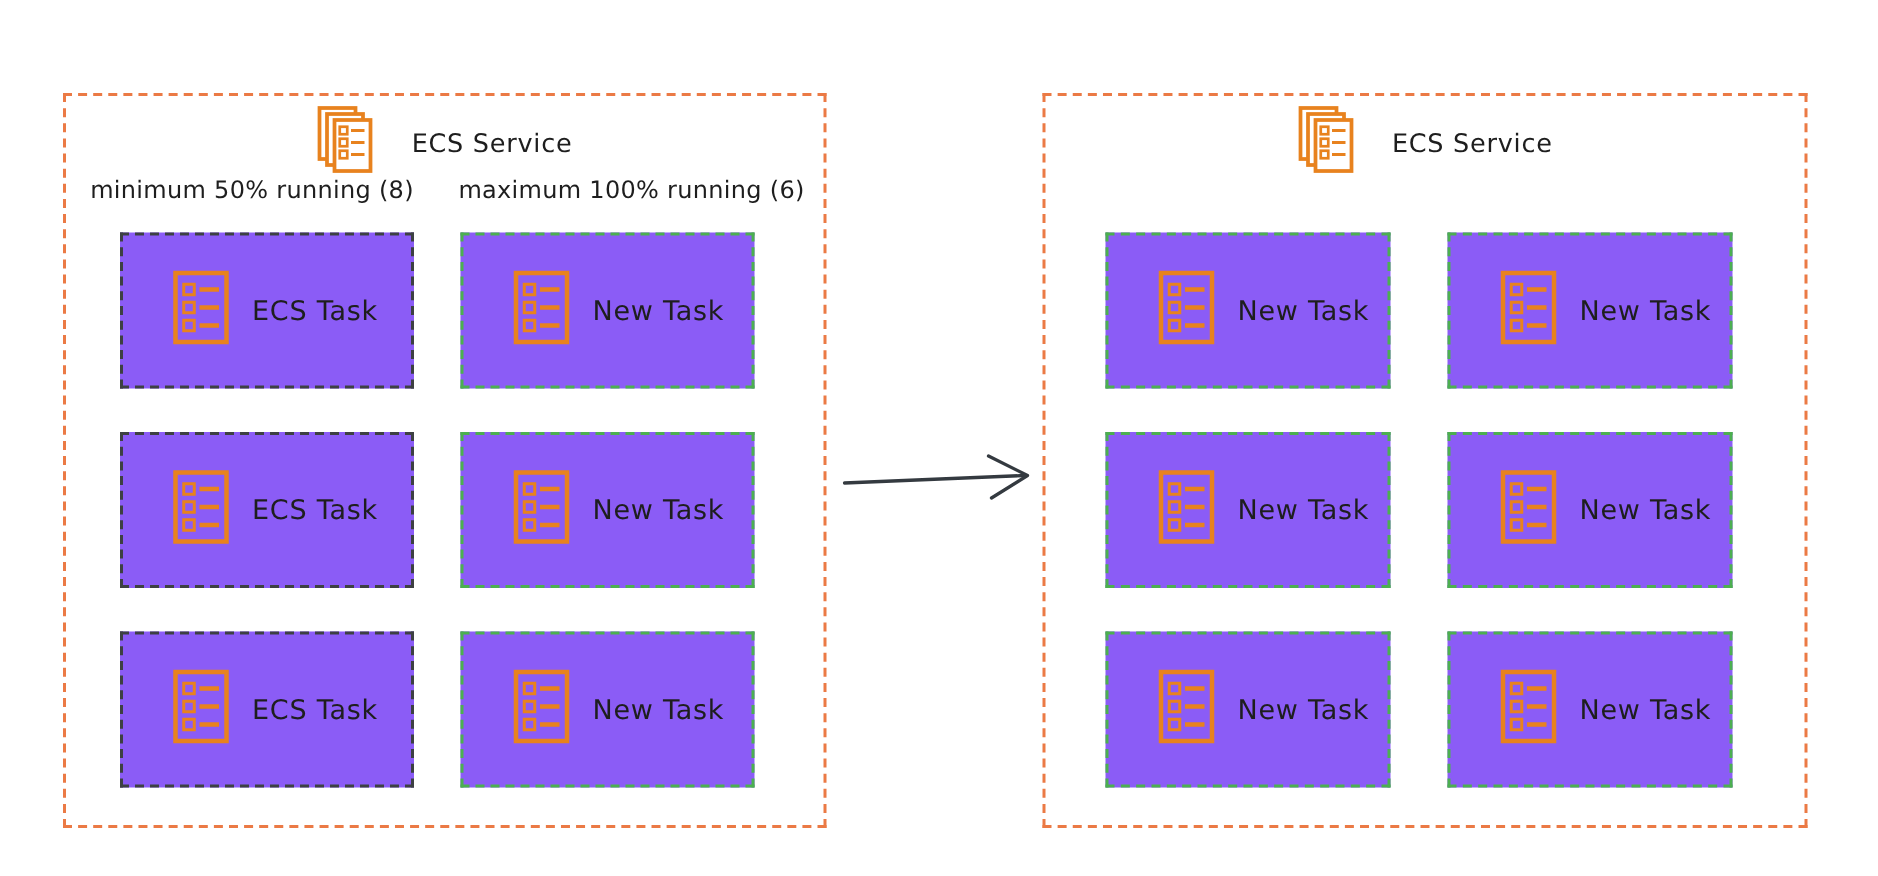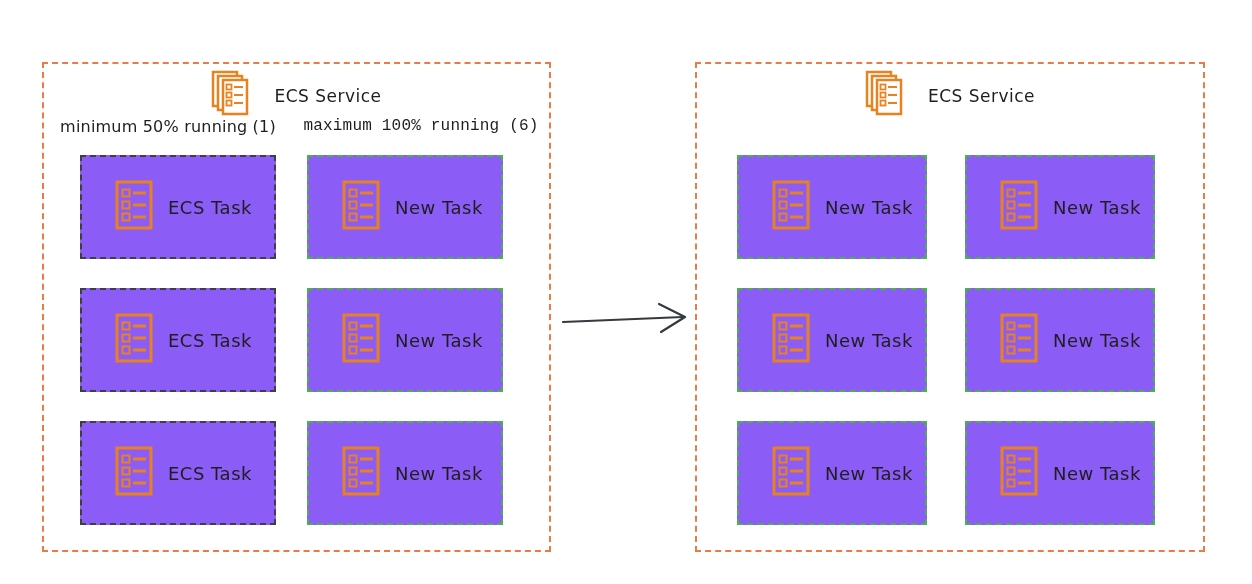--- a/index.html
+++ b/index.html
@@ -50,22 +50,22 @@
           <line class="stk s2" x1="23" y1="17" x2="32" y2="17"></line>
           <rect class="stk s15" x="15.5" y="22.5" width="5" height="5"></rect>
           <line class="stk s2" x1="23" y1="25" x2="32" y2="25"></line>
           <rect class="stk s15" x="15.5" y="30.5" width="5" height="5"></rect>
           <line class="stk s2" x1="23" y1="33" x2="32" y2="33"></line>
         </svg>
       </span>
       <span class="panel-title">ECS Service</span>
     </div>
 
-    <div class="col-label" style="left:124px;">minimum 50% running (1)</div>
-    <div class="col-label" style="left:377px;font-family:Liberation Mono, monospace;">maximum 100% running (6)</div>
+    <div class="col-label" style="left:124px;">minimum 50% running (8)</div>
+    <div class="col-label" style="left:377px;">maximum 100% running (6)</div>
 
     <div class="task-box old" style="left:36px; top:91px; width:196px;">
       <span>
         <svg width="38" height="50" viewBox="0 0 38 50">
           <rect class="stk s3" x="2" y="2" width="34" height="46"></rect>
           <rect class="stk s2" x="7.5" y="9.5" width="7" height="7"></rect>
             <line class="stk s3" x1="18" y1="13" x2="31" y2="13"></line>
           <rect class="stk s2" x="7.5" y="21.5" width="7" height="7"></rect>
             <line class="stk s3" x1="18" y1="25" x2="31" y2="25"></line>
           <rect class="stk s2" x="7.5" y="33.5" width="7" height="7"></rect>

